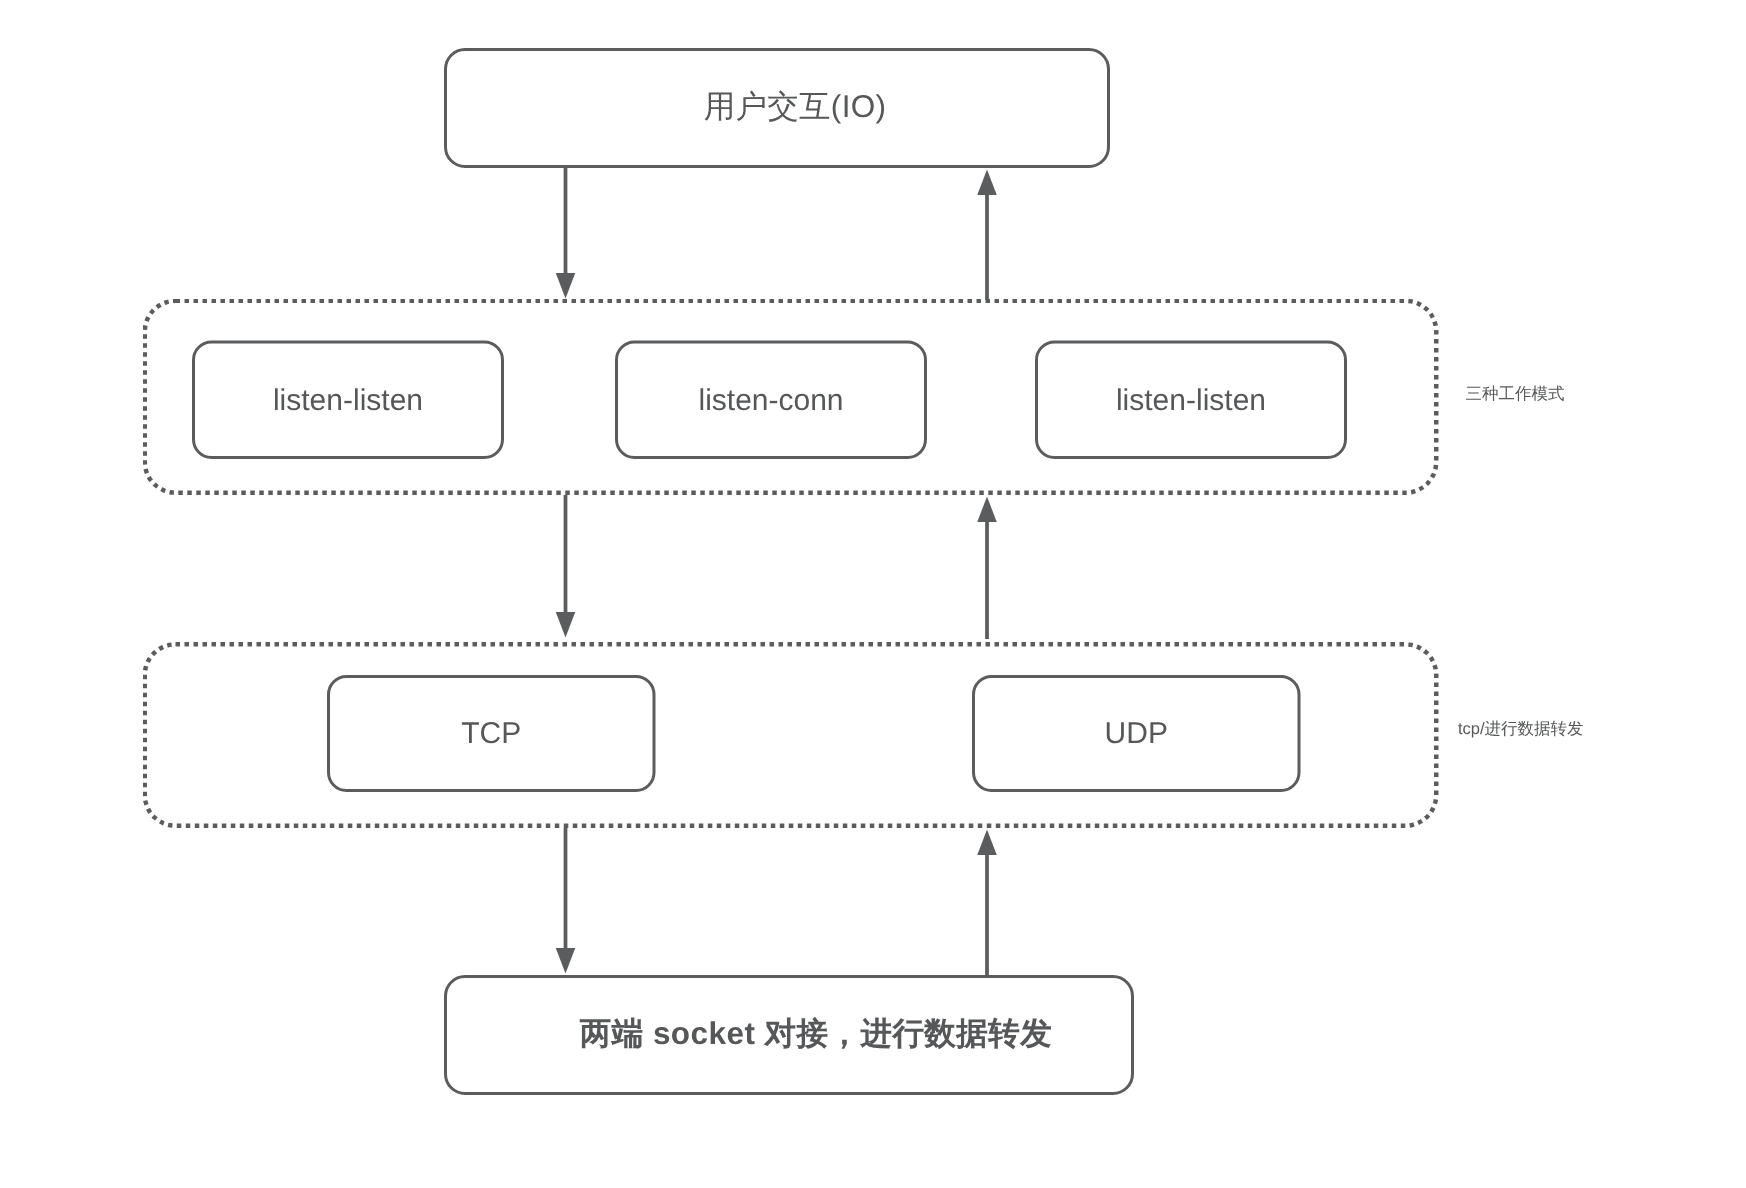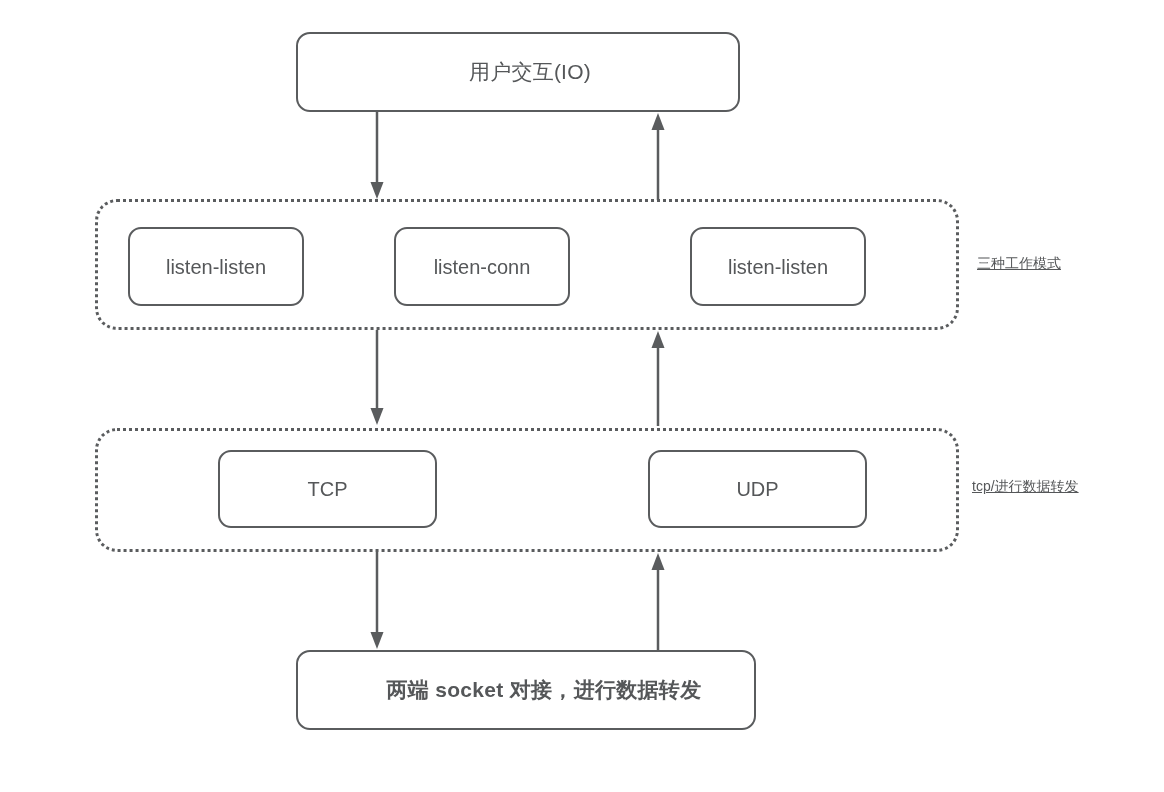--- a/index.html
+++ b/index.html
@@ -42,30 +42,30 @@
     border-radius: 14px;
   }
   .node-io .node-label {
     font-size: 21px;
     font-weight: 400;
     letter-spacing: 0.2px;
     margin-left: 24px;
   }
   .node-mode {
     top: 227px;
-    width: 176px;
+    width: 208px;
     height: 79px;
     border-radius: 13px;
   }
   .node-mode .node-label {
     font-size: 20px;
     font-weight: 400;
   }
   .node-mode-1 { left: 128px; }
-  .node-mode-2 { left: 394px; text-align: right; }
+  .node-mode-2 { left: 410px; text-align: right; }
   .node-mode-3 { left: 690px; }
 
   .node-proto {
     top: 450px;
     width: 219px;
     height: 78px;
     border-radius: 13px;
   }
   .node-proto .node-label {
     font-size: 20px;
@@ -103,24 +103,23 @@
   }
   .group-proto {
     left: 95px;
     top: 428px;
     width: 864px;
     height: 124px;
   }
 
   .group-tag {
     position: absolute;
-    font-size: 14px;
+    font-size: 11px;
     color: #555759;
     white-space: nowrap;
-    text-decoration: underline;
   }
   .tag-modes {
     left: 977px;
     top: 255px;
   }
   .tag-proto {
     left: 972px;
     top: 478px;
   }
 

